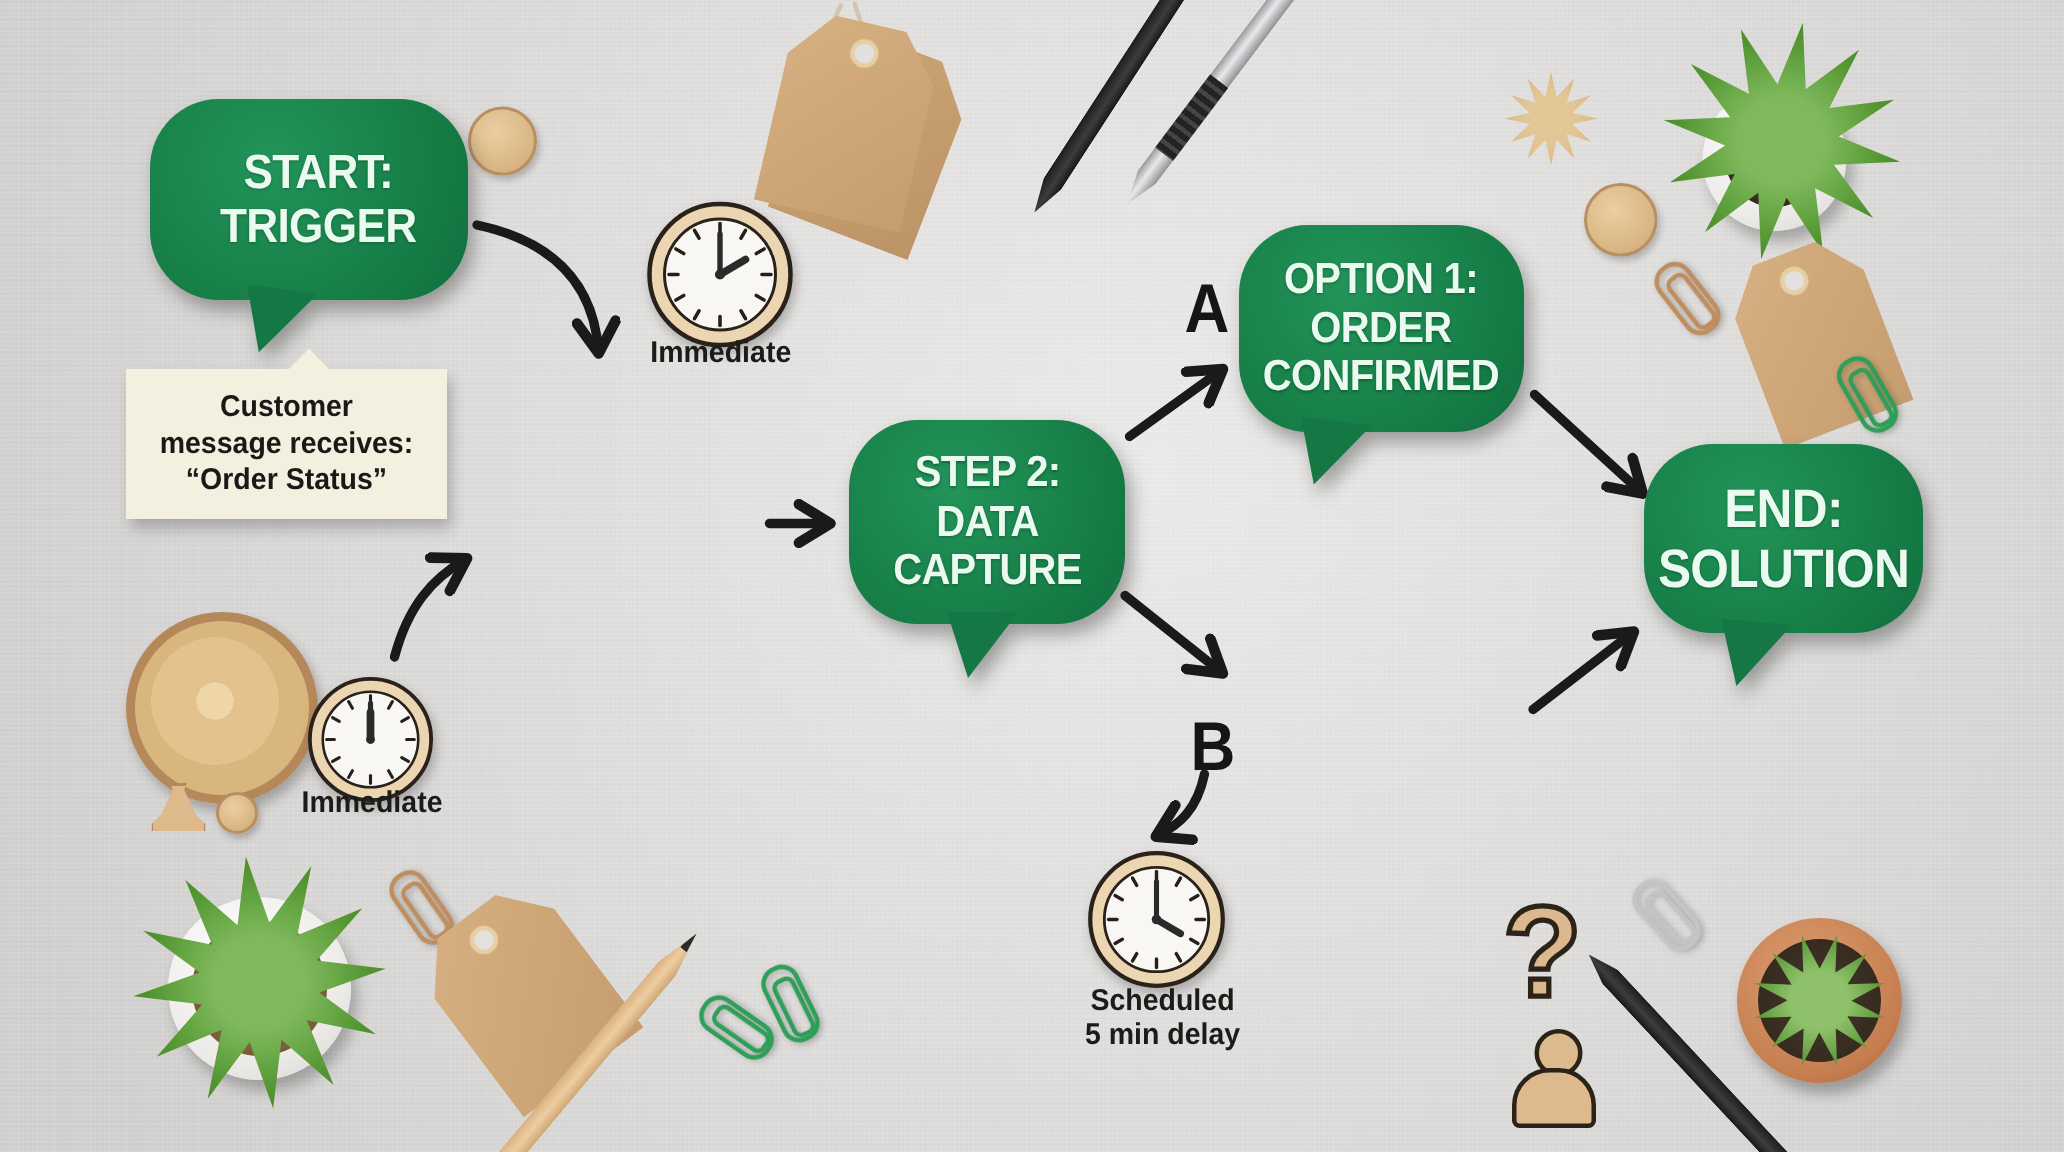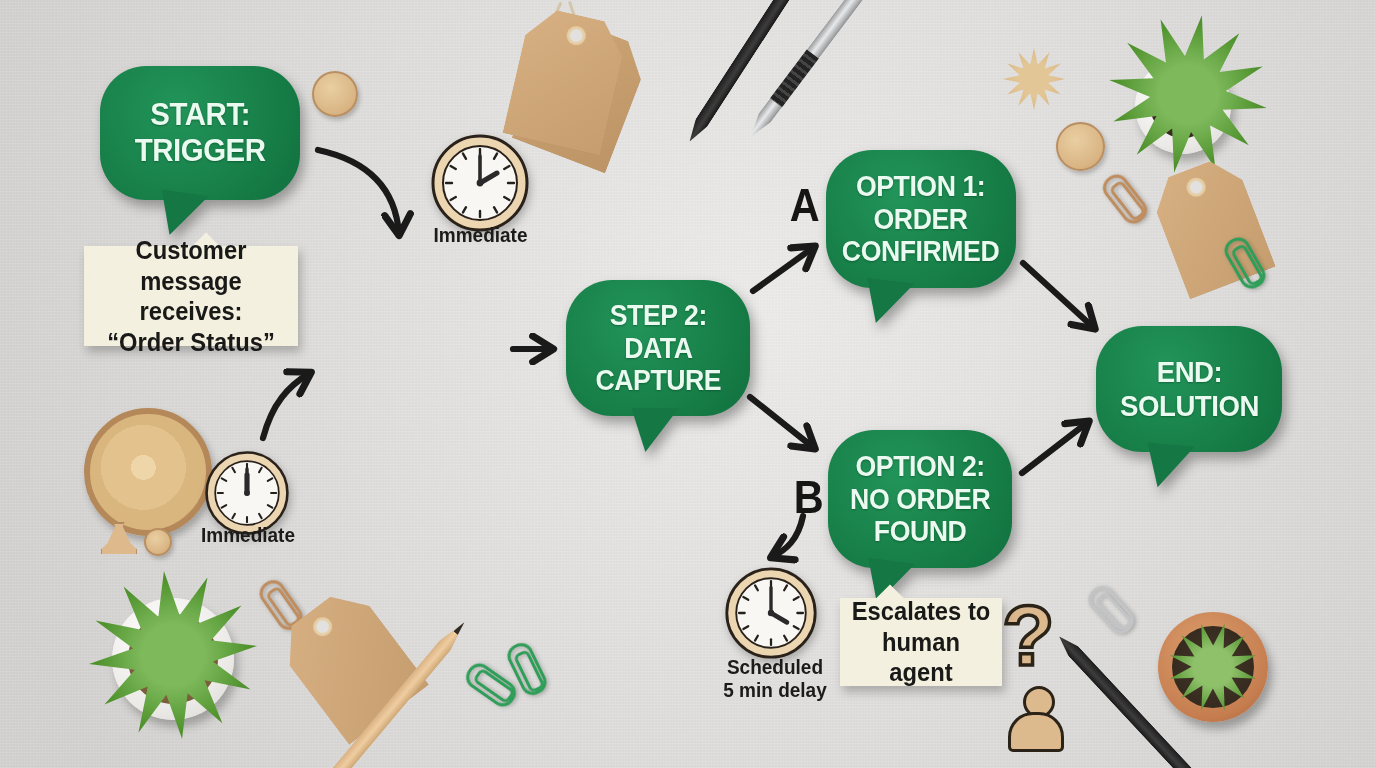--- a/index.html
+++ b/index.html
@@ -12,36 +12,36 @@
       #e2e1df;}
   
   .bubble{position:absolute;display:flex;align-items:center;justify-content:center;text-align:center;
     background:radial-gradient(circle at 38% 32%, #22945a 0%, #188149 55%, #11703e 100%);
     border-radius:46px;color:#eafaf0;font-weight:700;
     filter:drop-shadow(4px 7px 6px rgba(40,40,40,.38));}
   .bubble .tail{position:absolute;bottom:-36px;width:54px;height:44px;
     background:#147744;clip-path:polygon(12% 0,100% 0,38% 100%);}
   .bubble .lbl{white-space:pre-line;line-height:1.12;letter-spacing:-.5px;transform:scaleX(.92);
     text-shadow:0 1px 2px rgba(0,60,25,.45);}
-  .b-start{left:100px;top:66px;width:200px;height:134px;font-size:32px;}
+  .b-start{left:100px;top:66px;width:200px;height:134px;font-size:32px;padding-left:12px;}
   .b-start .tail{left:26%;transform:rotate(8deg);}
   .b-step1{left:310px;top:284px;width:198px;height:124px;font-size:30px;}
   .b-step1 .tail{left:21%;transform:rotate(6deg);}
   .b-step2{left:566px;top:280px;width:184px;height:136px;font-size:29px;}
   .b-step2 .tail{left:32%;}
   .b-opt1{left:826px;top:150px;width:190px;height:138px;font-size:29px;}
   .b-opt1 .tail{left:17%;transform:rotate(7deg);}
   .b-opt2{left:828px;top:430px;width:184px;height:138px;font-size:29px;}
   .b-opt2 .tail{left:17%;transform:rotate(7deg);}
-  .b-end{left:1096px;top:326px;width:186px;height:126px;font-size:30px;}
+  .b-end{left:1096px;top:296px;width:186px;height:126px;font-size:36px;}
   .b-end .tail{left:23%;transform:rotate(5deg);}
   
   .note{position:absolute;display:flex;align-items:center;justify-content:center;text-align:center;
     background:#f4f0e0;box-shadow:3px 6px 9px rgba(40,40,40,.28);
-    color:#191917;font-weight:700;font-size:25px;padding:6px 8px;box-sizing:border-box;}
+    color:#191917;font-weight:700;font-size:20px;padding:6px 8px;box-sizing:border-box;}
   .note .ntail{position:absolute;top:-9px;width:22px;height:22px;background:#f4f0e0;transform:rotate(45deg);}
   .note .txt{white-space:pre-line;line-height:1.22;transform:scaleX(.95);}
   .n1{left:84px;top:246px;width:214px;height:100px;}   .n1 .ntail{left:52%;}
   .n2{left:316px;top:448px;width:192px;height:130px;}  .n2 .ntail{left:30%;}
   .n3{left:584px;top:448px;width:150px;height:112px;}  .n3 .ntail{left:36%;}
   .n4{left:842px;top:302px;width:158px;height:100px;}  .n4 .ntail{left:24%;}
   .n5{left:840px;top:598px;width:162px;height:88px;}   .n5 .ntail{left:24%;}
   .n6{left:1100px;top:468px;width:178px;height:112px;} .n6 .ntail{left:28%;}
   
   .clock{position:absolute;filter:drop-shadow(2px 4px 4px rgba(40,40,40,.3));}
@@ -219,42 +219,31 @@
     <span class="lbl">STEP 2:
 DATA
 CAPTURE</span>
   </div>
   <div class="bubble b-opt1">
     <span class="tail"></span>
     <span class="lbl">OPTION 1:
 ORDER
 CONFIRMED</span>
   </div>
-  <div class="bubble b-opt2">
-    <span class="tail"></span>
-    <span class="lbl">OPTION 2:
-NO ORDER
-FOUND</span>
-  </div>
   <div class="bubble b-end">
     <span class="tail"></span>
     <span class="lbl">END:
 SOLUTION</span>
   </div>
 
   <div class="note n1">
     <span class="ntail"></span>
     <span class="txt">Customer
 message receives:
 “Order Status”</span>
-  </div>
-  <div class="note n5">
-    <span class="ntail"></span>
-    <span class="txt">Escalates to
-human agent</span>
   </div>
 
   <div class="clock" style="left:430px;top:133px;">
     <svg width="100" height="100" viewBox="0 0 100 100">
       <circle cx="50" cy="50" r="47" fill="#ecd6b2" stroke="#2a221a" stroke-width="3"></circle>
       <circle cx="50" cy="50" r="37" fill="#f8f7f4" stroke="#2a221a" stroke-width="2"></circle>
       <g stroke="#26201a" stroke-width="2.4" stroke-linecap="round">
         <line x1="84" y1="50" x2="78" y2="50"></line>
           <line x1="79.4" y1="33" x2="74.2" y2="36"></line>
           <line x1="67" y1="20.6" x2="64" y2="25.8"></line>

